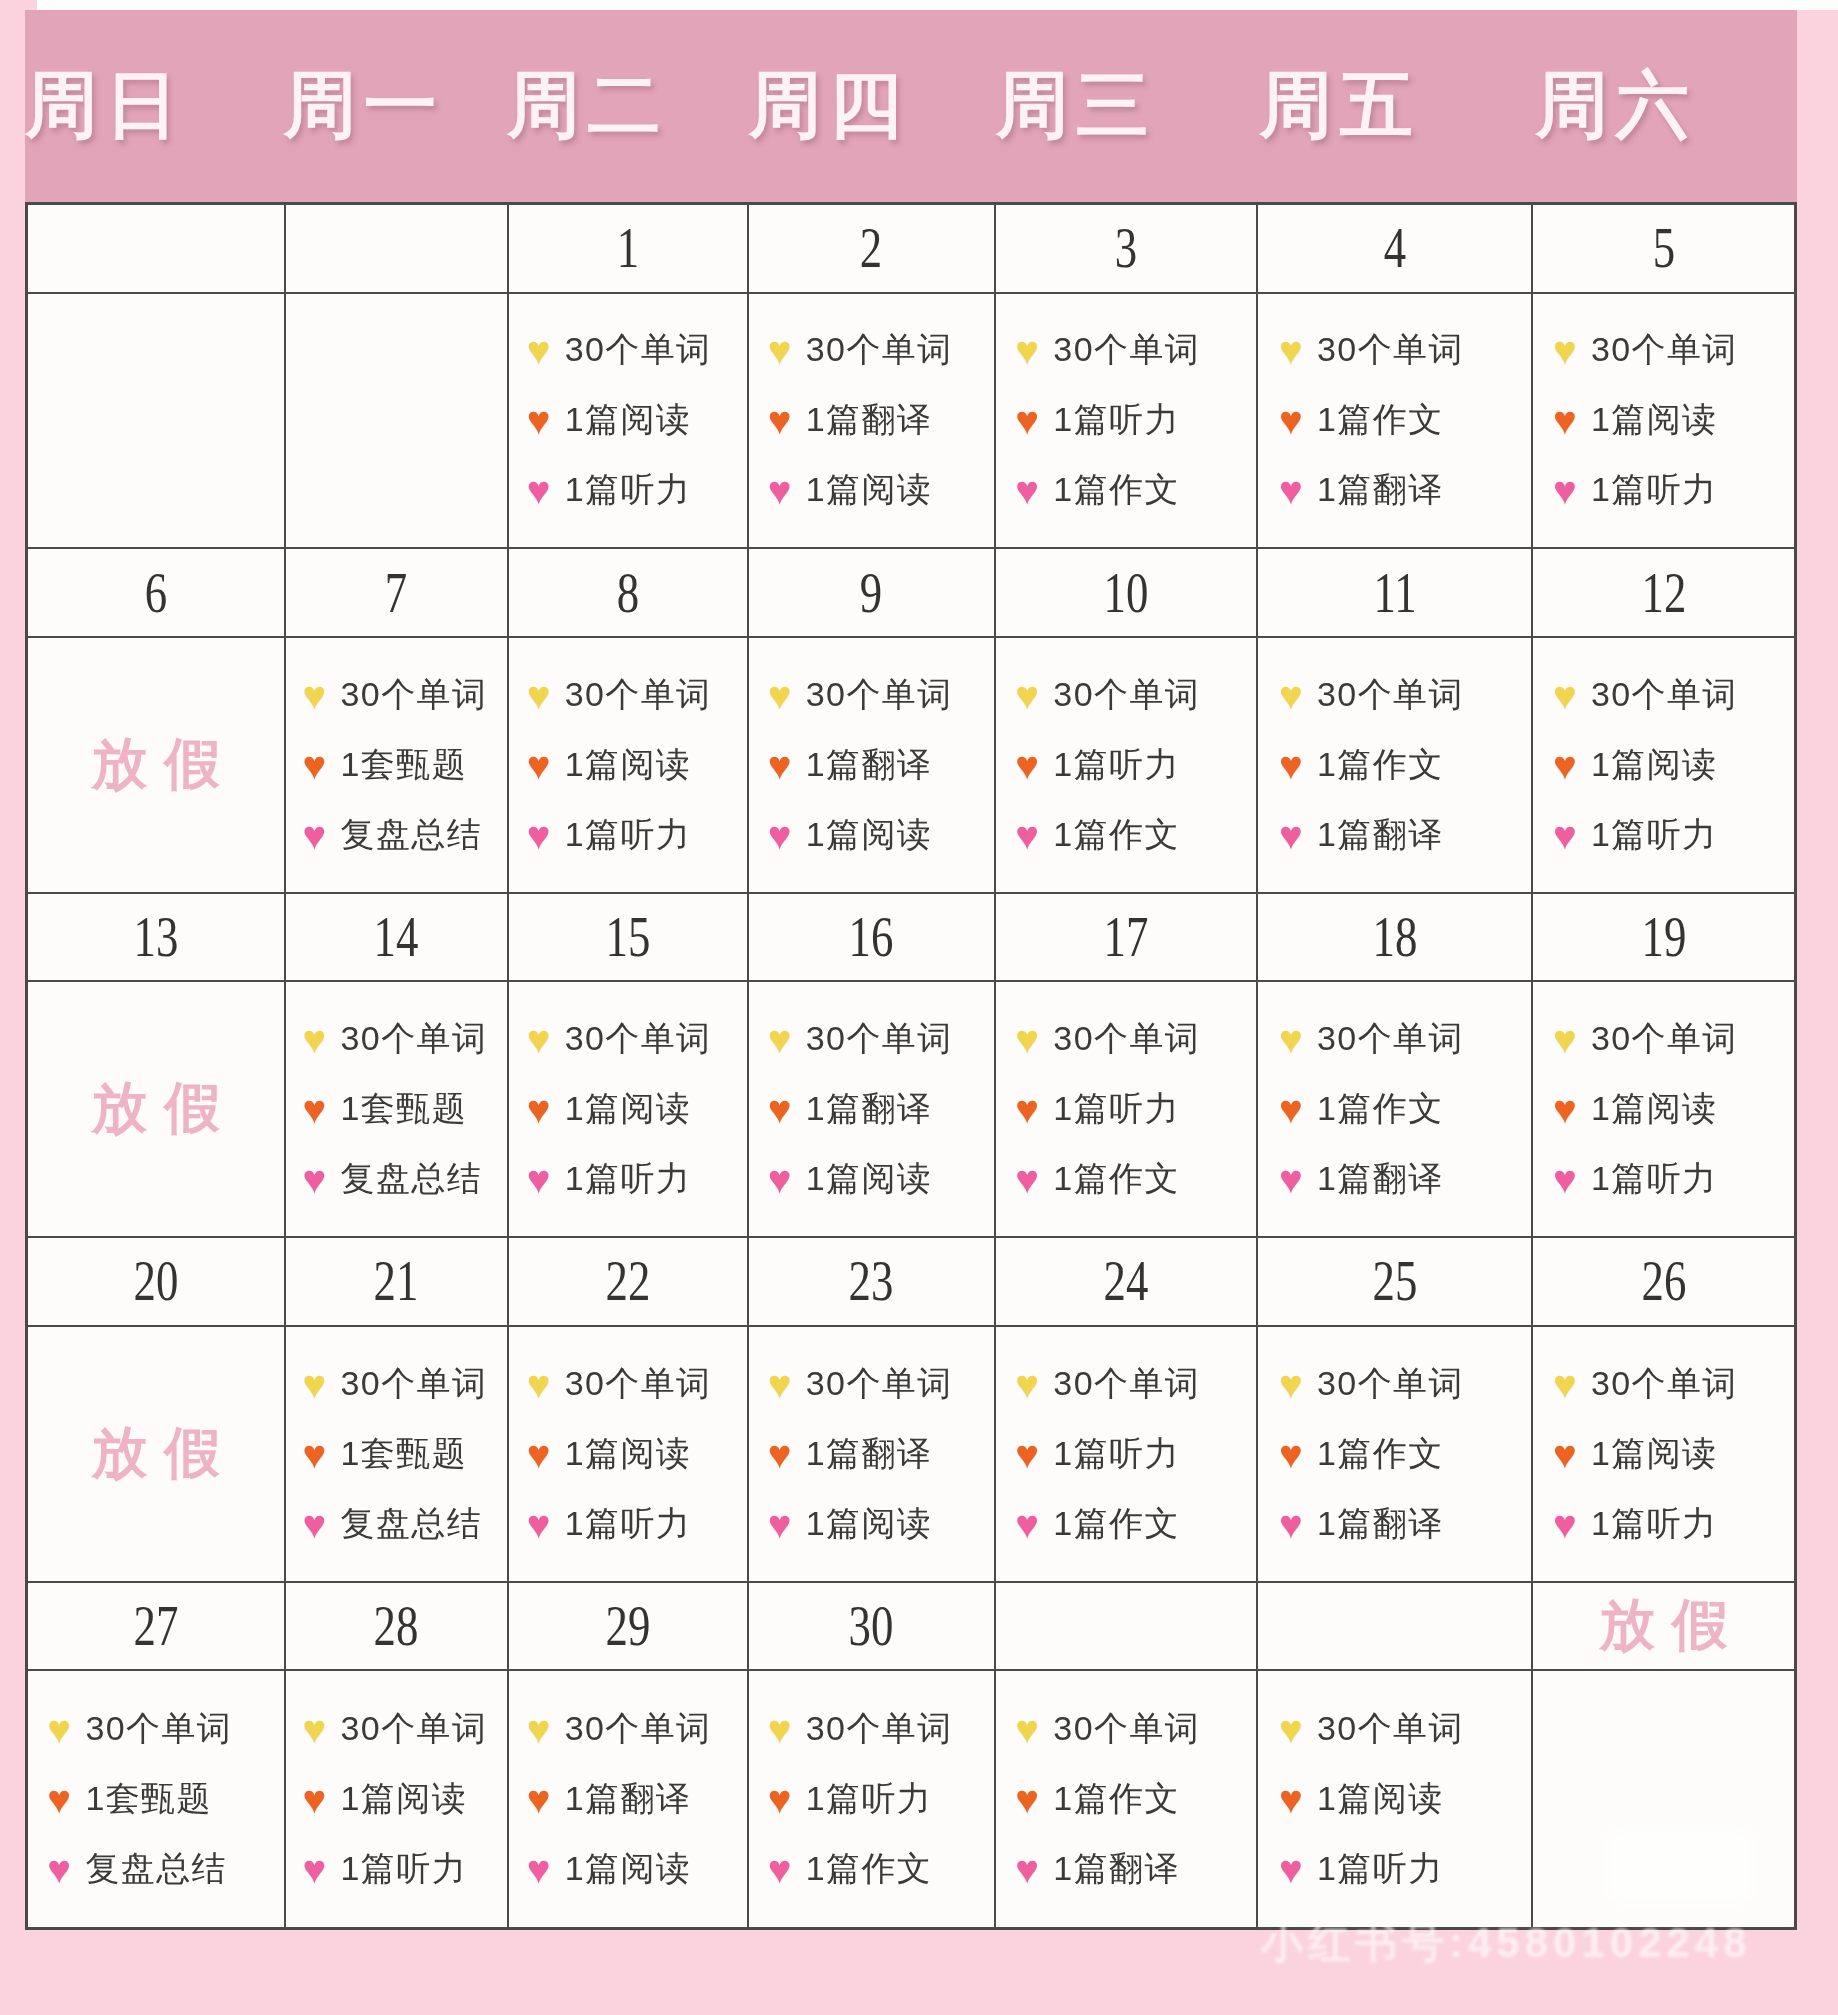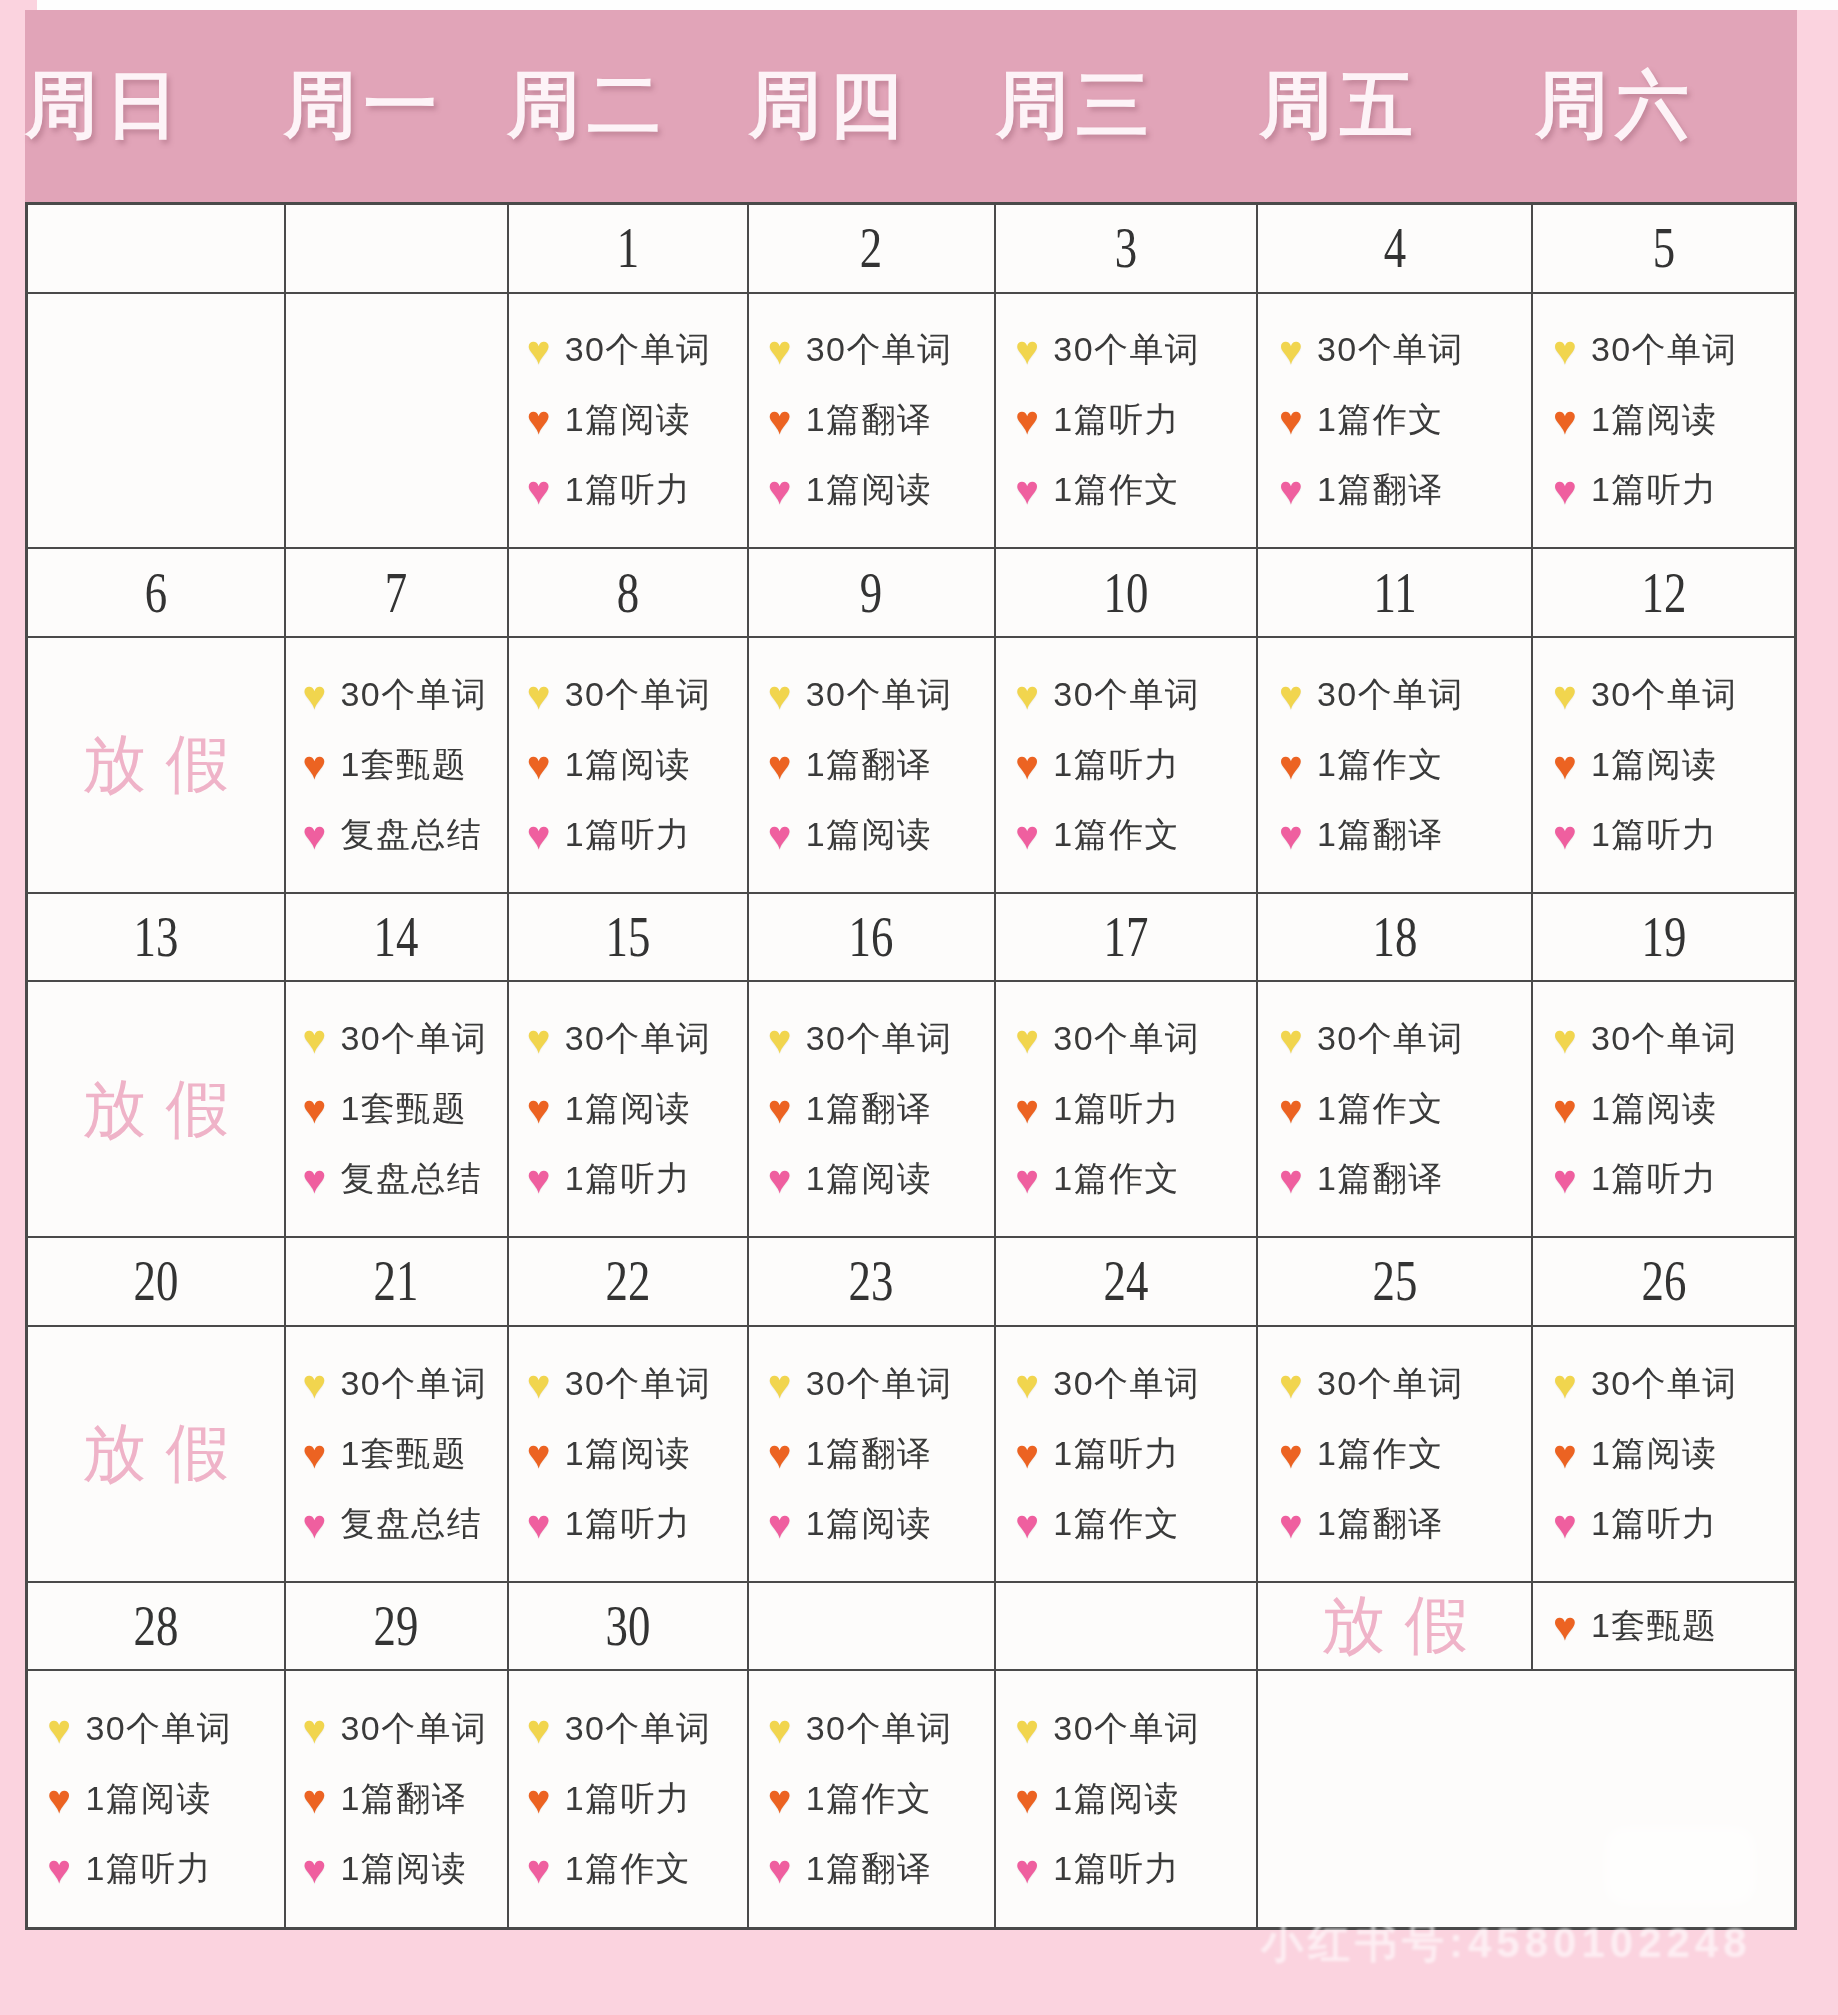--- a/index.html
+++ b/index.html
@@ -64,21 +64,21 @@
   .task-text{
     font-size:34px;color:#3a3a3a;letter-spacing:1.4px;
     white-space:nowrap;
   }
   .holiday-cell{
     align-items:center;justify-content:center;
     display:flex;flex-direction:row;
     padding-left:0;
   }
   .holiday{
-    font-size:64px;font-weight:normal;color:#efb3c8;
+    font-size:56px;font-weight:bold;color:#efb3c8;
     letter-spacing:0.3em;text-indent:0.3em;text-align:center;
   }
   .xhs-logo{
     position:absolute;left:1604px;top:1826px;width:152px;height:80px;
     background:rgba(255,255,255,0.55);
     border-radius:21.5px;
     filter:blur(5px);
   }
   .watermark-id{
     position:absolute;left:1261px;top:1915px;
@@ -511,20 +511,23 @@
       <div class="task-line">
         <span class="heart" style="color: rgb(236, 99, 34);">♥</span>
         <span class="task-text">1篇阅读</span>
       </div>
       <div class="task-line">
         <span class="heart" style="color: rgb(239, 95, 159);">♥</span>
         <span class="task-text">1篇听力</span>
       </div>
     </div>
     <div class="cell date-cell">
+      <span class="date-num">27</span>
+    </div>
+    <div class="cell date-cell">
       <span class="date-num">28</span>
     </div>
     <div class="cell date-cell">
       <span class="date-num">29</span>
     </div>
     <div class="cell date-cell">
       <span class="date-num">30</span>
     </div>
     <div class="cell date-cell"></div>
     <div class="cell date-cell"></div>

